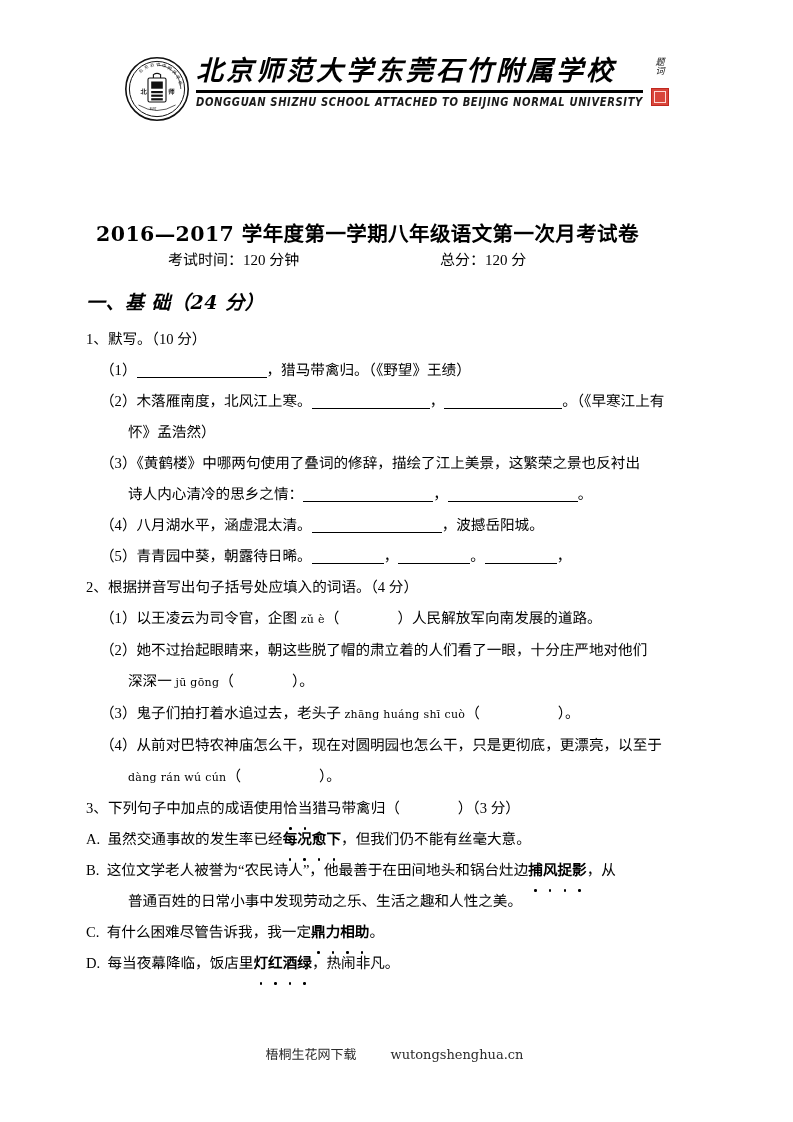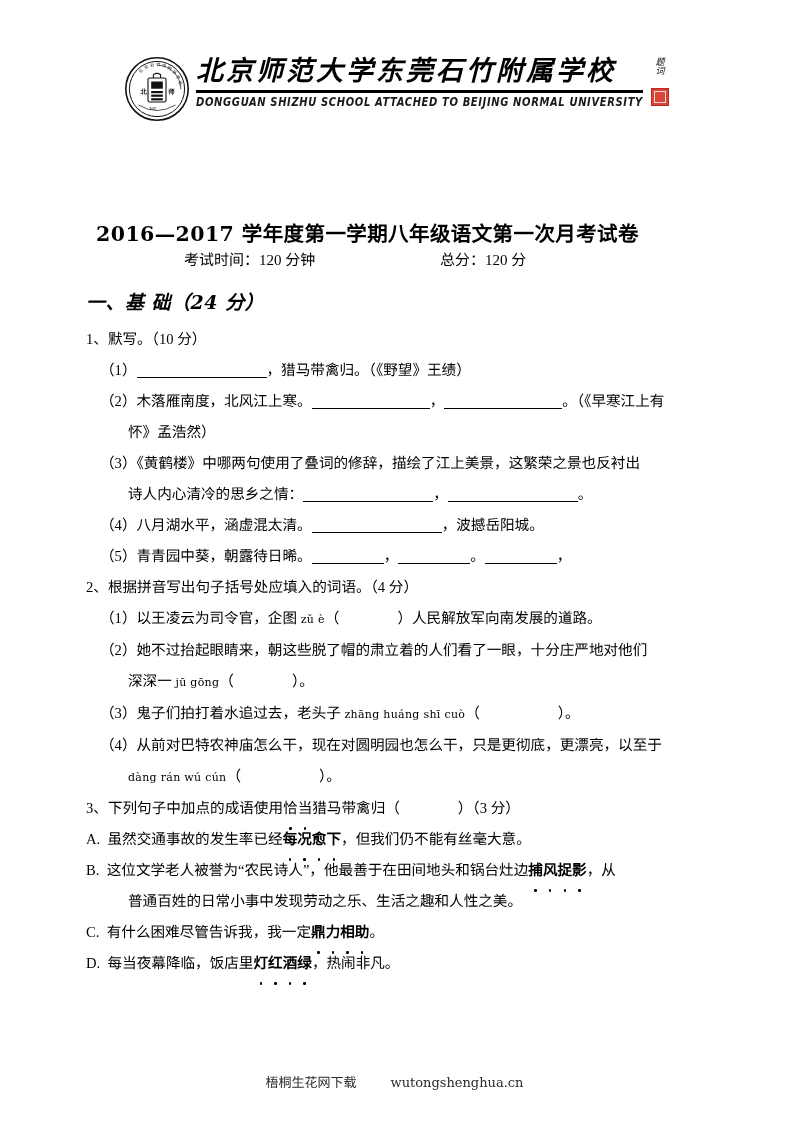--- a/index.html
+++ b/index.html
@@ -126,21 +126,21 @@
 
   .exam-meta {
     position: absolute;
     left: 0;
     top: 248px;
     width: 793px;
     font-size: 15px;
   }
   .exam-meta .meta-time {
     position: absolute;
-    left: 184px;
+    left: 168px;
     white-space: nowrap;
   }
   .exam-meta .meta-total {
     position: absolute;
     left: 440px;
     white-space: nowrap;
   }
 
   
   .body-block {
@@ -212,21 +212,21 @@
     margin-left: -1.2px;
     border-radius: 50%;
     background: #000;
   }
   .dotted.plain { font-weight: normal; }
 
   
   .footer {
     position: absolute;
     left: 0;
-    top: 1072px;
+    top: 1044px;
     width: 789px;
     text-align: center;
     font-size: 13px;
     color: #2b2b2b;
   }
   .footer .fcn { margin-right: 34px; }
   .footer .furl {
     font-family: "DejaVu Serif", "Liberation Serif", serif;
   }
 </style>

